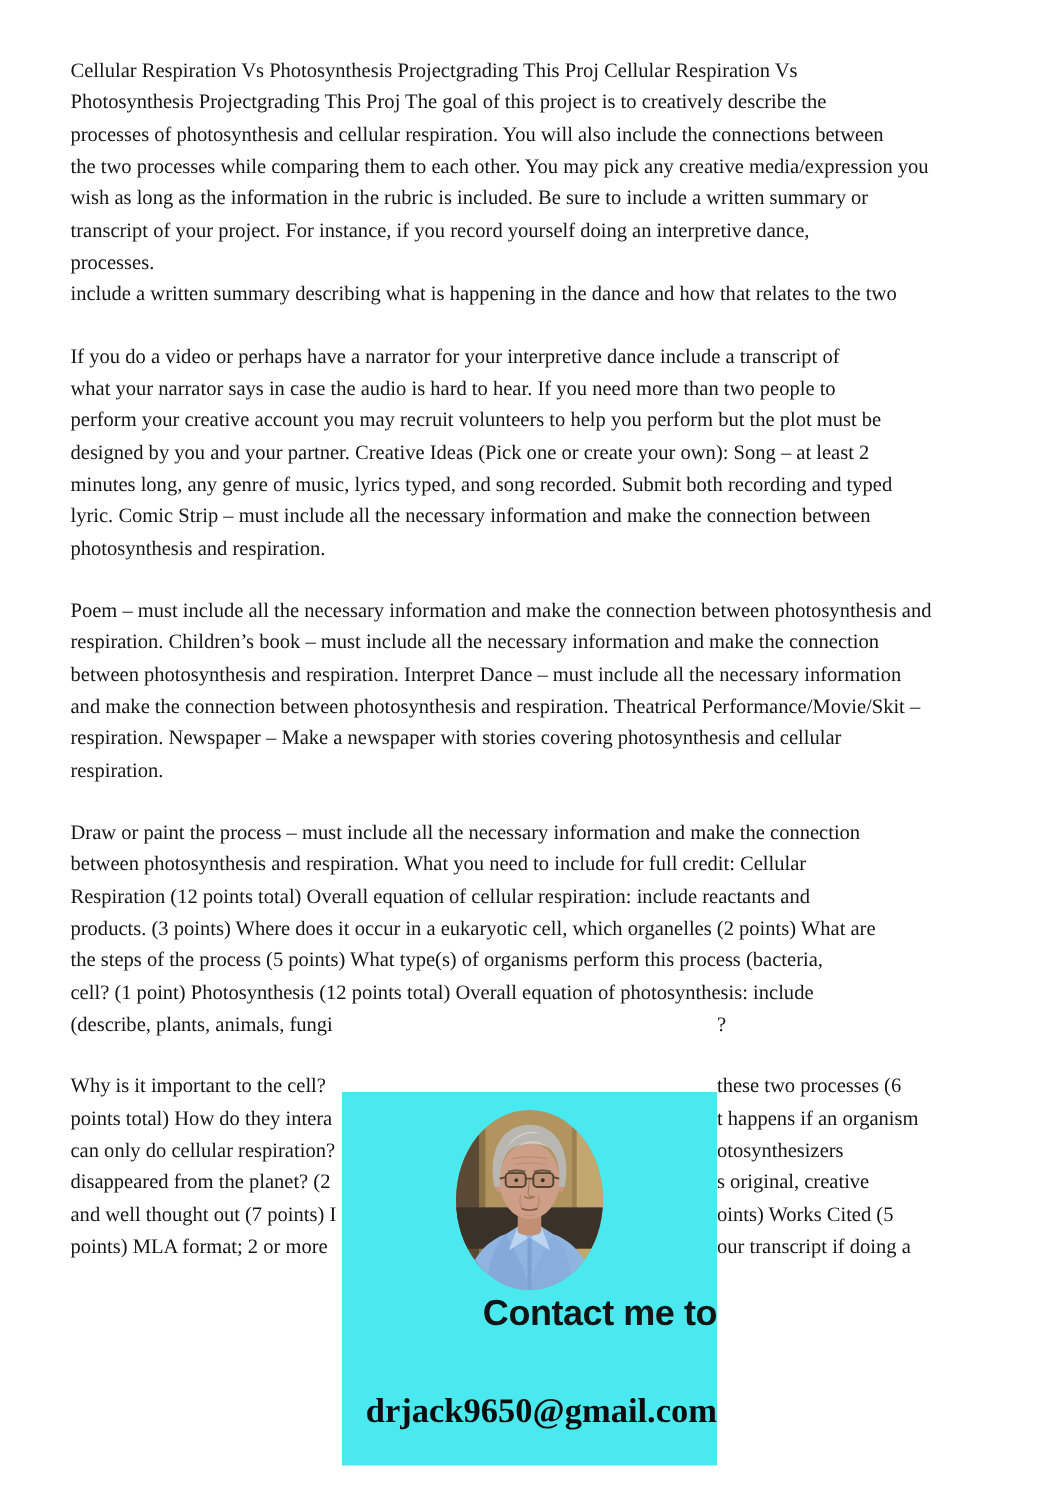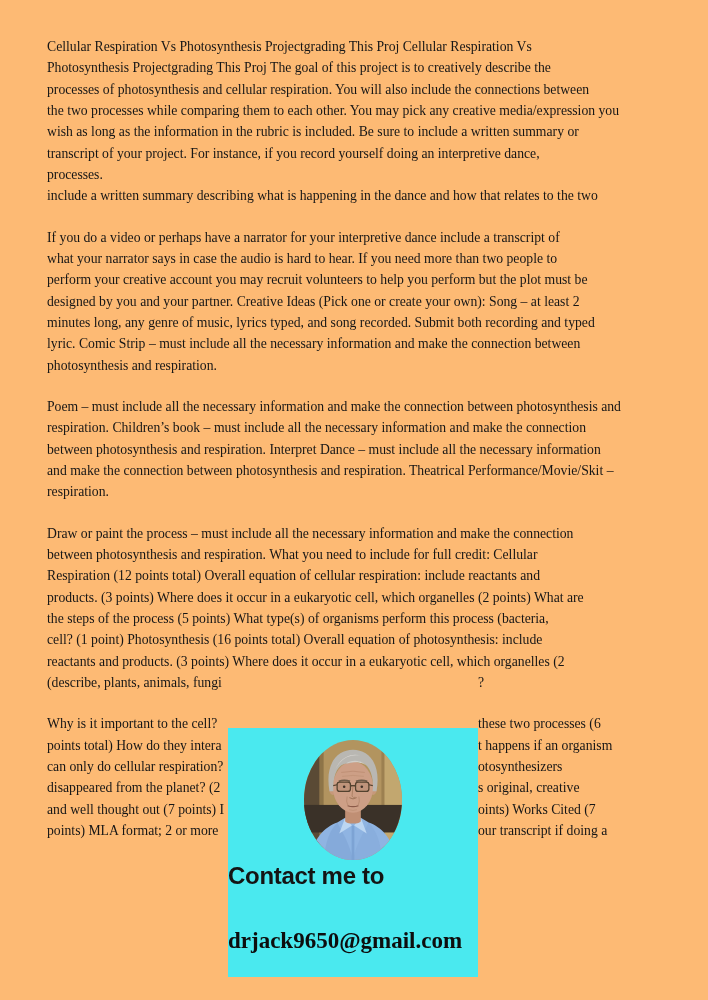--- a/index.html
+++ b/index.html
@@ -39,45 +39,45 @@
     top: 12px;
     width: 98px;
     height: 120px;
     transform: translateX(-50%);
   }
   .contact-heading {
     position: absolute;
     top: 134px;
     left: 0;
     width: 100%;
-    text-align: left;
+    text-align: right;
     font-family: "Liberation Sans", sans-serif;
     font-weight: bold;
     font-size: 24px;
     line-height: 28px;
     letter-spacing: -0.3px;
     color: #141414;
   }
   .contact-email {
     position: absolute;
     top: 200px;
     left: 0;
     width: 100%;
-    text-align: left;
+    text-align: right;
     font-family: "Liberation Serif", serif;
     font-weight: bold;
     font-size: 23px;
     line-height: 26px;
     color: #0d0d0d;
   }
 </style>
 </head>
 <body>
 
-<div class="page" style="background: #fdba74;">
+<div class="page" style="background: #ffffff;">
 
   <div class="doc" id="doc">
       <div class="para">
         <div class="line">Cellular Respiration Vs Photosynthesis Projectgrading This Proj Cellular Respiration Vs</div>
         <div class="line">Photosynthesis Projectgrading This Proj The goal of this project is to creatively describe the</div>
         <div class="line">processes of photosynthesis and cellular respiration. You will also include the connections between</div>
         <div class="line">the two processes while comparing them to each other. You may pick any creative media/expression you</div>
         <div class="line">wish as long as the information in the rubric is included. Be sure to include a written summary or</div>
         <div class="line">transcript of your project. For instance, if you record yourself doing an interpretive dance,</div>
         <div class="line">processes.</div>
@@ -90,38 +90,38 @@
         <div class="line">designed by you and your partner. Creative Ideas (Pick one or create your own): Song – at least 2</div>
         <div class="line">minutes long, any genre of music, lyrics typed, and song recorded. Submit both recording and typed</div>
         <div class="line">lyric. Comic Strip – must include all the necessary information and make the connection between</div>
         <div class="line">photosynthesis and respiration.</div>
       </div>
       <div class="para">
         <div class="line">Poem – must include all the necessary information and make the connection between photosynthesis and</div>
         <div class="line">respiration. Children’s book – must include all the necessary information and make the connection</div>
         <div class="line">between photosynthesis and respiration. Interpret Dance – must include all the necessary information</div>
         <div class="line">and make the connection between photosynthesis and respiration. Theatrical Performance/Movie/Skit –</div>
+        <div class="line">respiration. Newspaper – Make a newspaper with stories covering photosynthesis and cellular</div>
         <div class="line">respiration.</div>
       </div>
       <div class="para">
         <div class="line">Draw or paint the process – must include all the necessary information and make the connection</div>
         <div class="line">between photosynthesis and respiration. What you need to include for full credit: Cellular</div>
         <div class="line">Respiration (12 points total) Overall equation of cellular respiration: include reactants and</div>
         <div class="line">products. (3 points) Where does it occur in a eukaryotic cell, which organelles (2 points) What are</div>
         <div class="line">the steps of the process (5 points) What type(s) of organisms perform this process (bacteria,</div>
-        <div class="line">cell? (1 point) Photosynthesis (16 points total) Overall equation of photosynthesis: include</div>
-        <div class="line">reactants and products. (3 points) Where does it occur in a eukaryotic cell, which organelles (2</div>
+        <div class="line">cell? (1 point) Photosynthesis (12 points total) Overall equation of photosynthesis: include</div>
         <div class="line"><span>(describe, plants, animals, fungi</span><span class="frag-right">?</span></div>
       </div>
       <div class="para">
         <div class="line"><span>Why is it important to the cell?</span><span class="frag-right">these two processes (6</span></div>
         <div class="line"><span>points total) How do they intera</span><span class="frag-right">t happens if an organism</span></div>
         <div class="line"><span>can only do cellular respiration?</span><span class="frag-right">otosynthesizers</span></div>
         <div class="line"><span>disappeared from the planet? (2</span><span class="frag-right">s original, creative</span></div>
-        <div class="line"><span>and well thought out (7 points) I</span><span class="frag-right">oints) Works Cited (7</span></div>
+        <div class="line"><span>and well thought out (7 points) I</span><span class="frag-right">oints) Works Cited (5</span></div>
         <div class="line"><span>points) MLA format; 2 or more</span><span class="frag-right">our transcript if doing a</span></div>
       </div>
     </div>
 
   <div class="overlay" id="overlay" style="background: rgb(74, 233, 239);">
     <svg class="portrait" viewBox="0 0 100 122" preserveAspectRatio="none">
       <defs>
         <clipPath id="ovalClip">
             <ellipse cx="50" cy="61" rx="50" ry="61"></ellipse>
           </clipPath>

